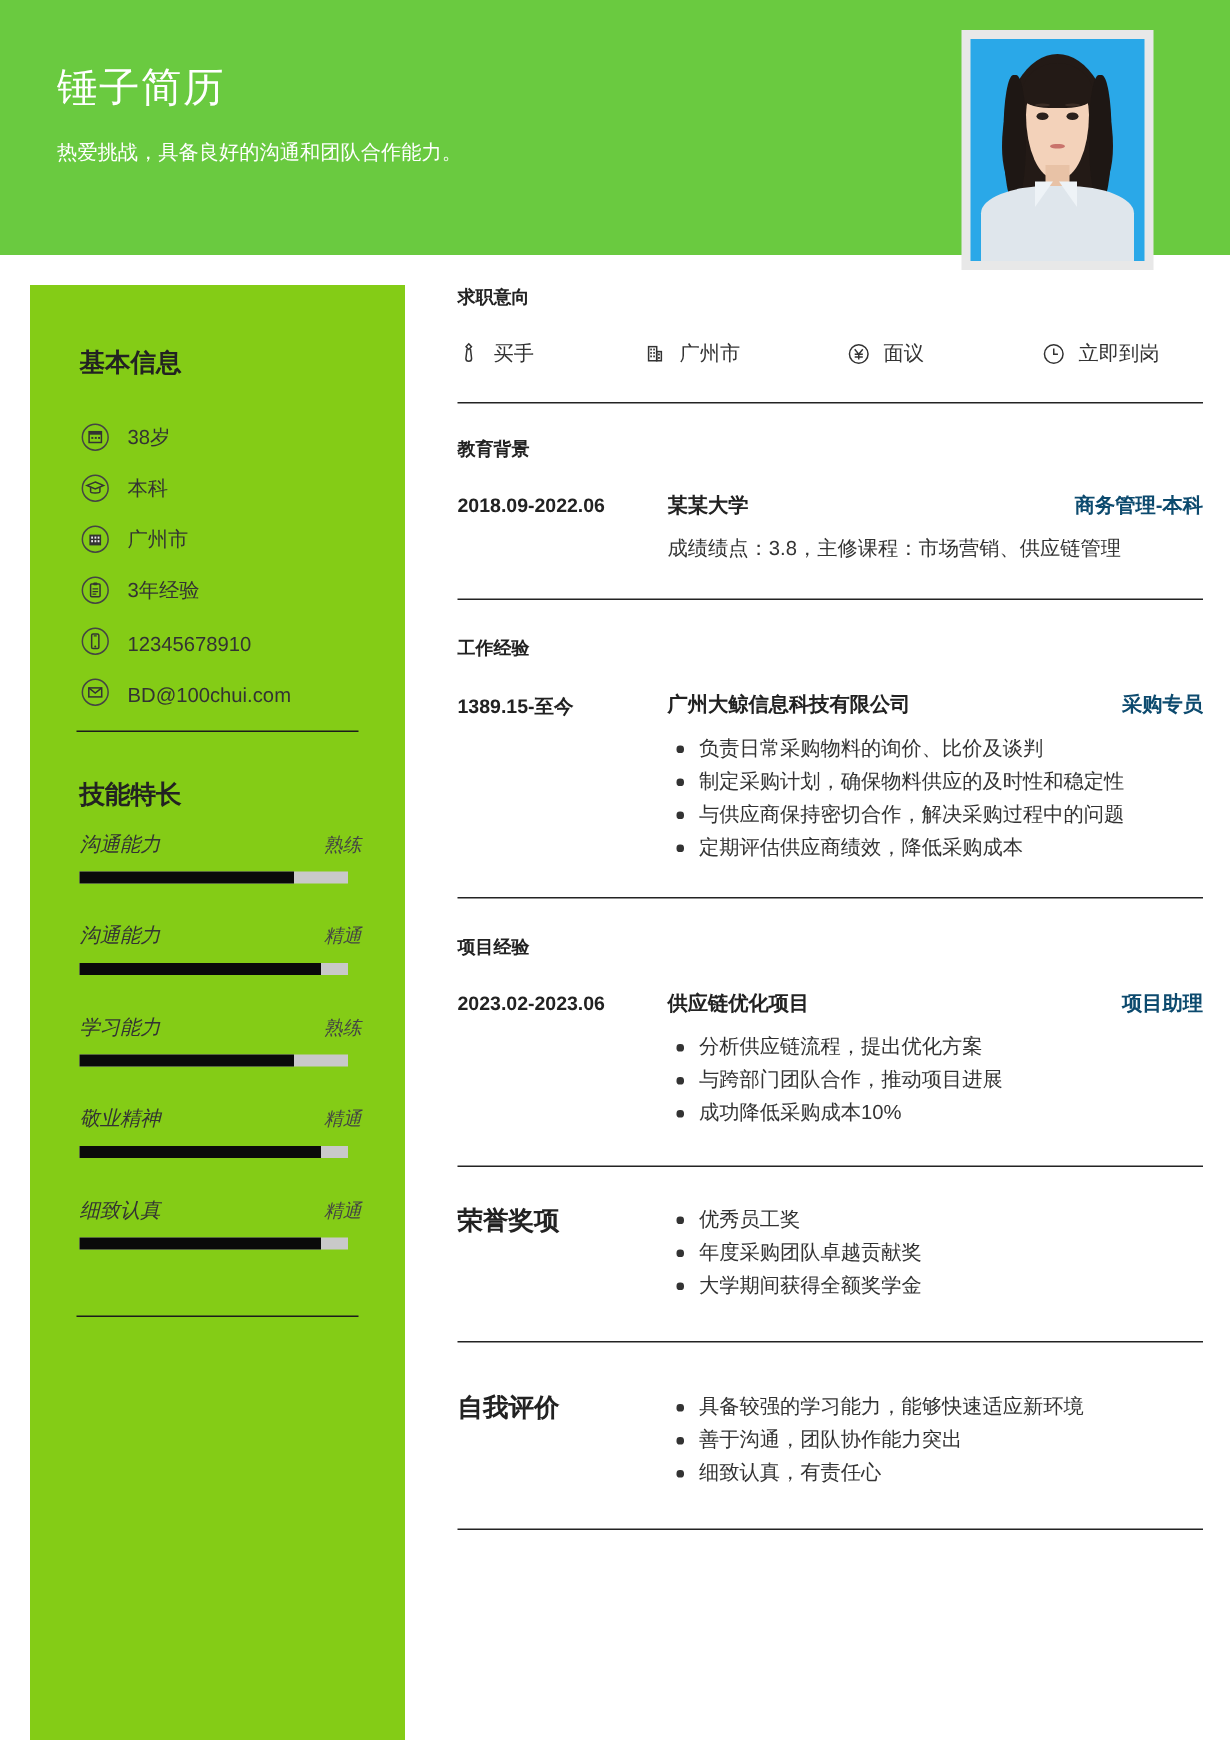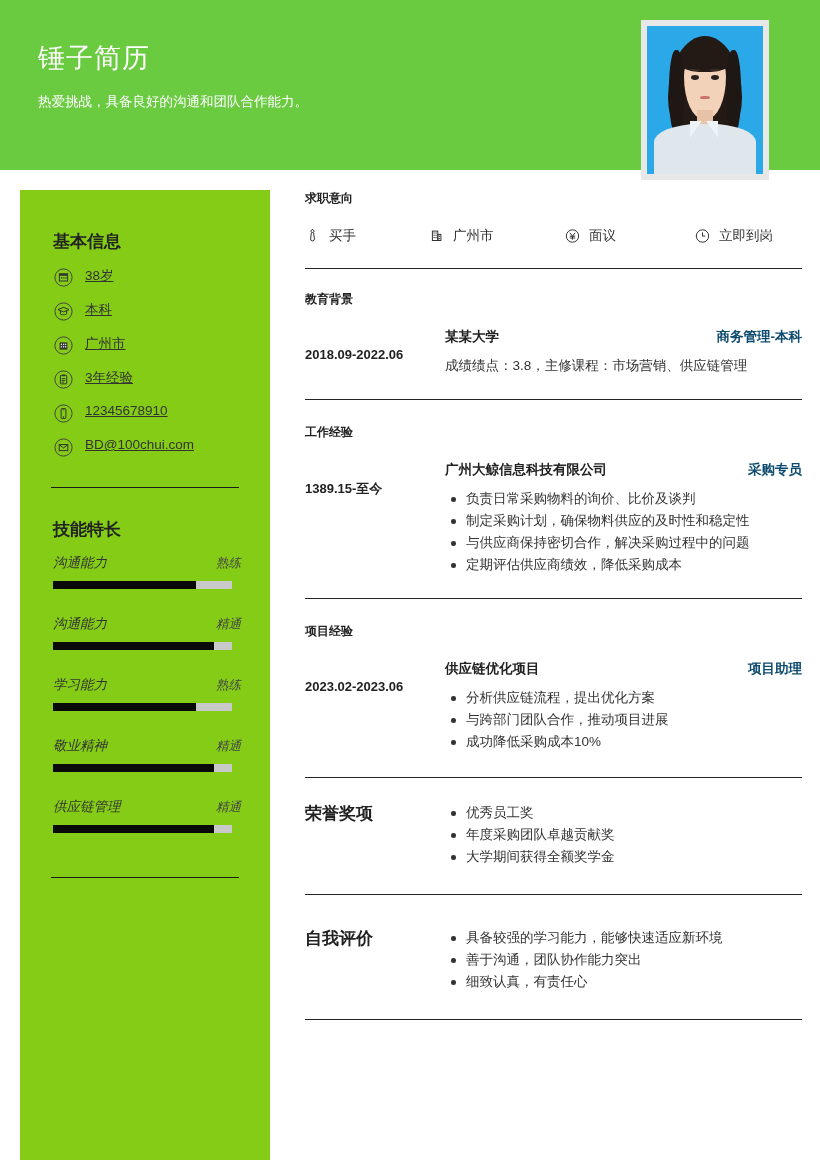--- a/index.html
+++ b/index.html
@@ -98,21 +98,21 @@
   .sidebar {
     position:absolute; left:20px; top:190px; width:250px; height:1130px;
     background:#84cc16;
   }
   .side-title {
     font-size:17px; font-weight:bold; color:#222222;
   }
   .basic-title { position:absolute; left:33px; top:40px; }
   .info-list { position:absolute; left:33px; top:77px; width:190px; }
   .info-row {
-    display:flex; align-items:flex-start; height:34px;text-decoration:underline;
+    display:flex; align-items:flex-end; height:34px;
   }
   .info-icon {
     width:20px; height:20px; flex:0 0 20px; margin-right:12px;
     display:flex; align-items:center; justify-content:center;
   }
   .info-icon svg { display:block; }
   .info-text { font-size:13.5px; color:#333333; }
 
   .side-div {
     position:absolute; left:31px; width:188px; height:0;
@@ -156,21 +156,21 @@
   }
   .intent-item + .intent-item { margin-left:0; }
   .intent-item .ico { margin-right:9px; display:flex; align-items:center; }
 
   
   .entry-row {
     display:flex; margin-top:20px;
   }
   .entry-date {
     width:140px; flex:0 0 140px;
-    font-size:13px; font-weight:bold; color:#222222; padding-top:1px;margin-top:18px;
+    font-size:13px; font-weight:bold; color:#222222; padding-top:1px;
   }
   .entry-body { flex:1; }
   .entry-top {
     display:flex; justify-content:space-between; align-items:baseline;
   }
   .entry-org { font-size:13.5px; font-weight:bold; color:#222222; }
   .entry-role { font-size:13.5px; font-weight:bold; color:#0c4a6e; }
   .entry-note { font-size:13.5px; color:#333333; margin-top:11px; }
   ul.bullets { list-style:none; margin-top:9px; }
   ul.bullets li {
@@ -330,21 +330,21 @@
       <div class="skill-head">
         <span class="skill-name">敬业精神</span>
         <span class="skill-level">精通</span>
       </div>
       <div class="skill-bar">
         <div class="skill-fill" style="width: 90%;"></div>
       </div>
     </div>
     <div class="skill-item">
       <div class="skill-head">
-        <span class="skill-name">供应链管理</span>
+        <span class="skill-name">细致认真</span>
         <span class="skill-level">精通</span>
       </div>
       <div class="skill-bar">
         <div class="skill-fill" style="width: 90%;"></div>
       </div>
     </div>
   </div>
 
   <div class="side-div side-div-2"></div>
 </div>

